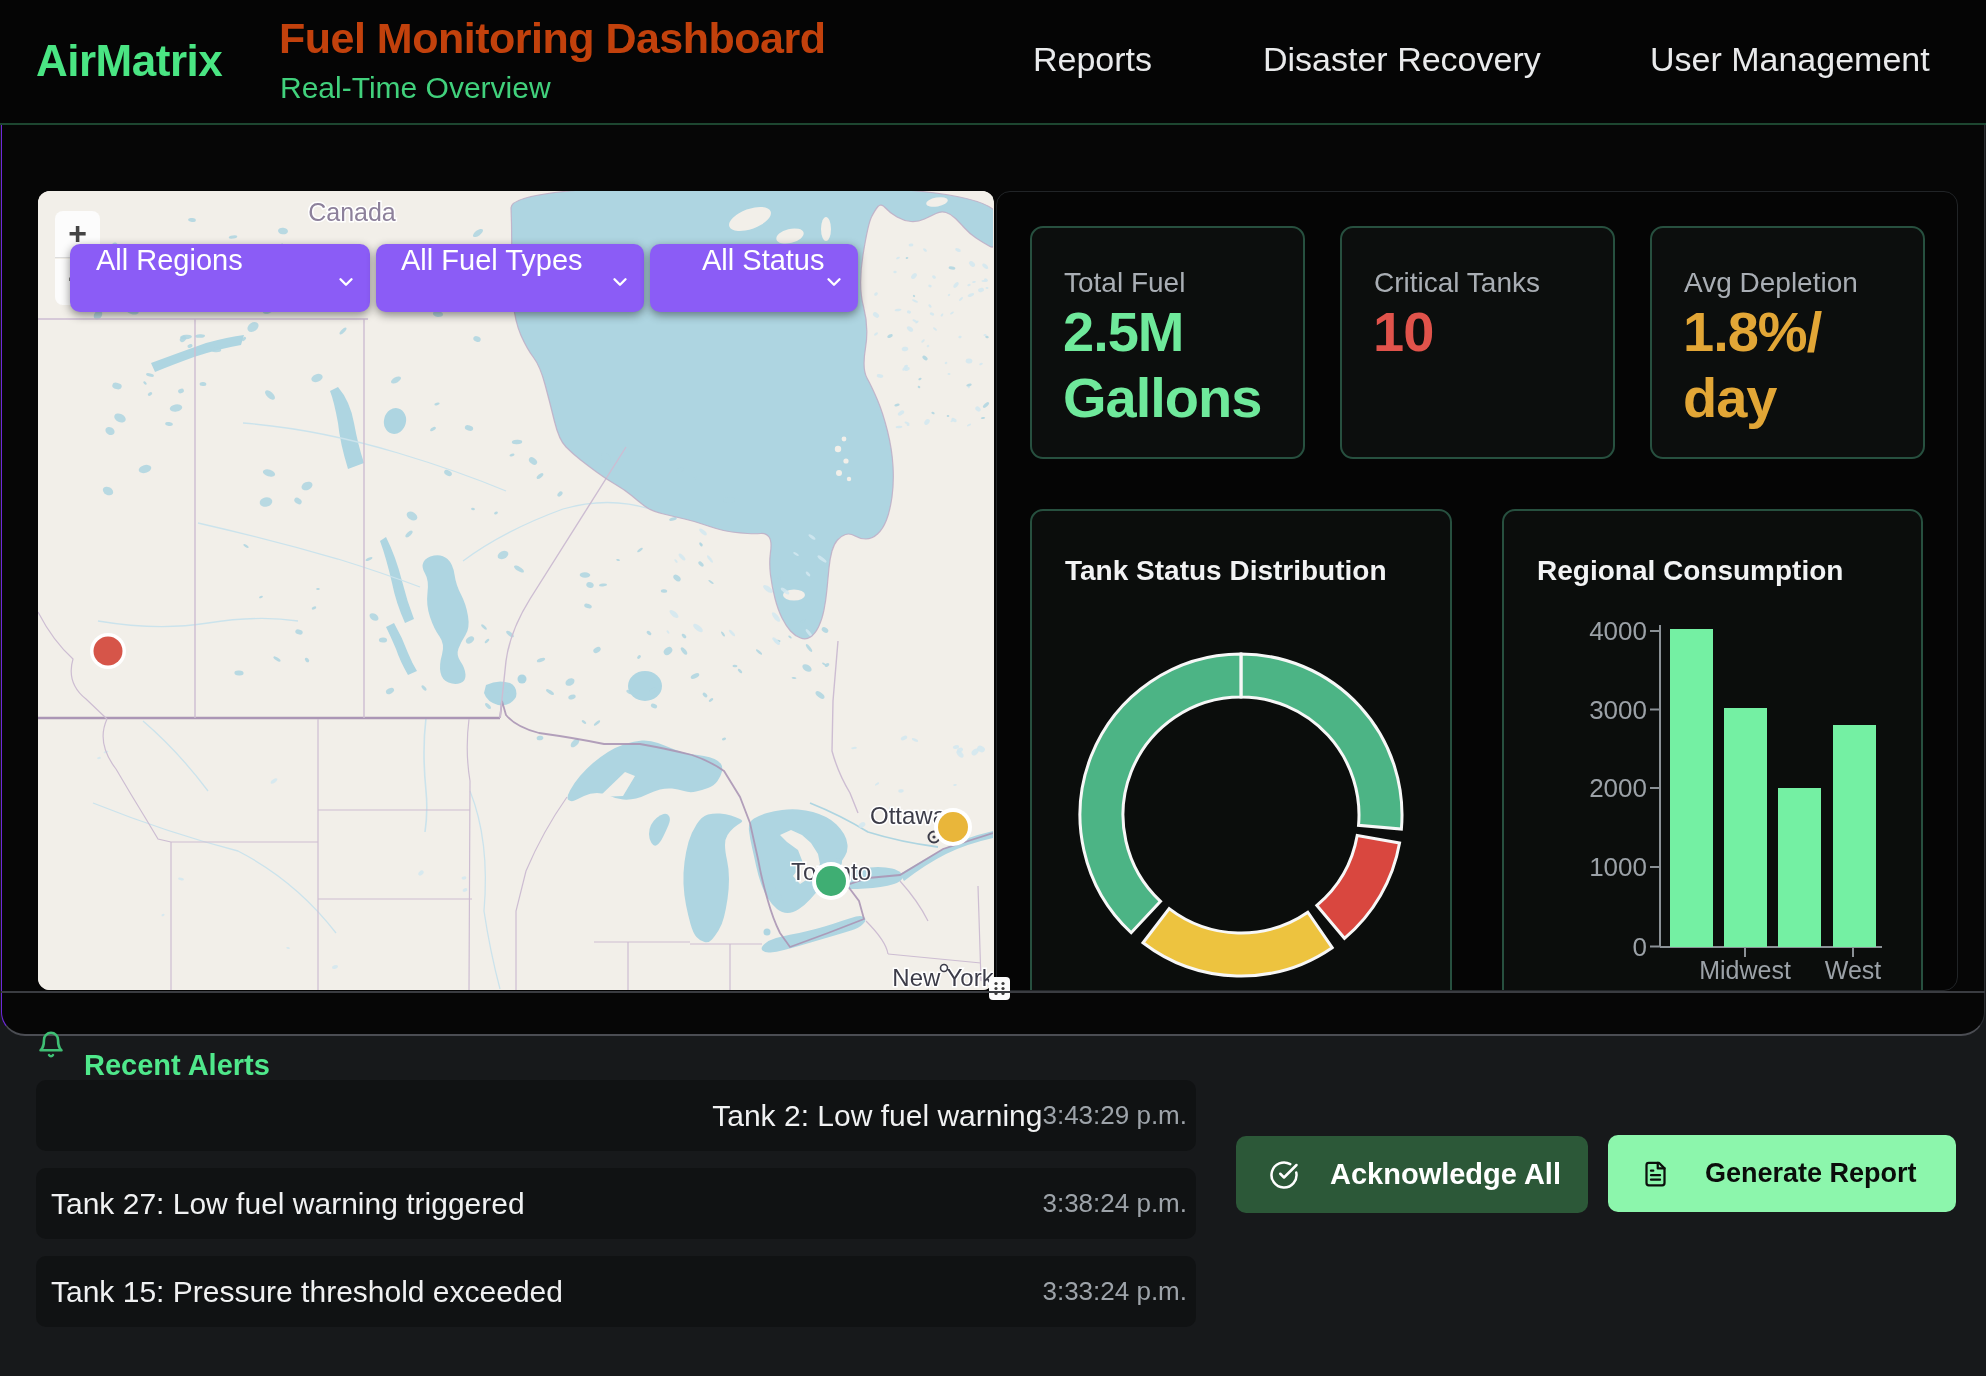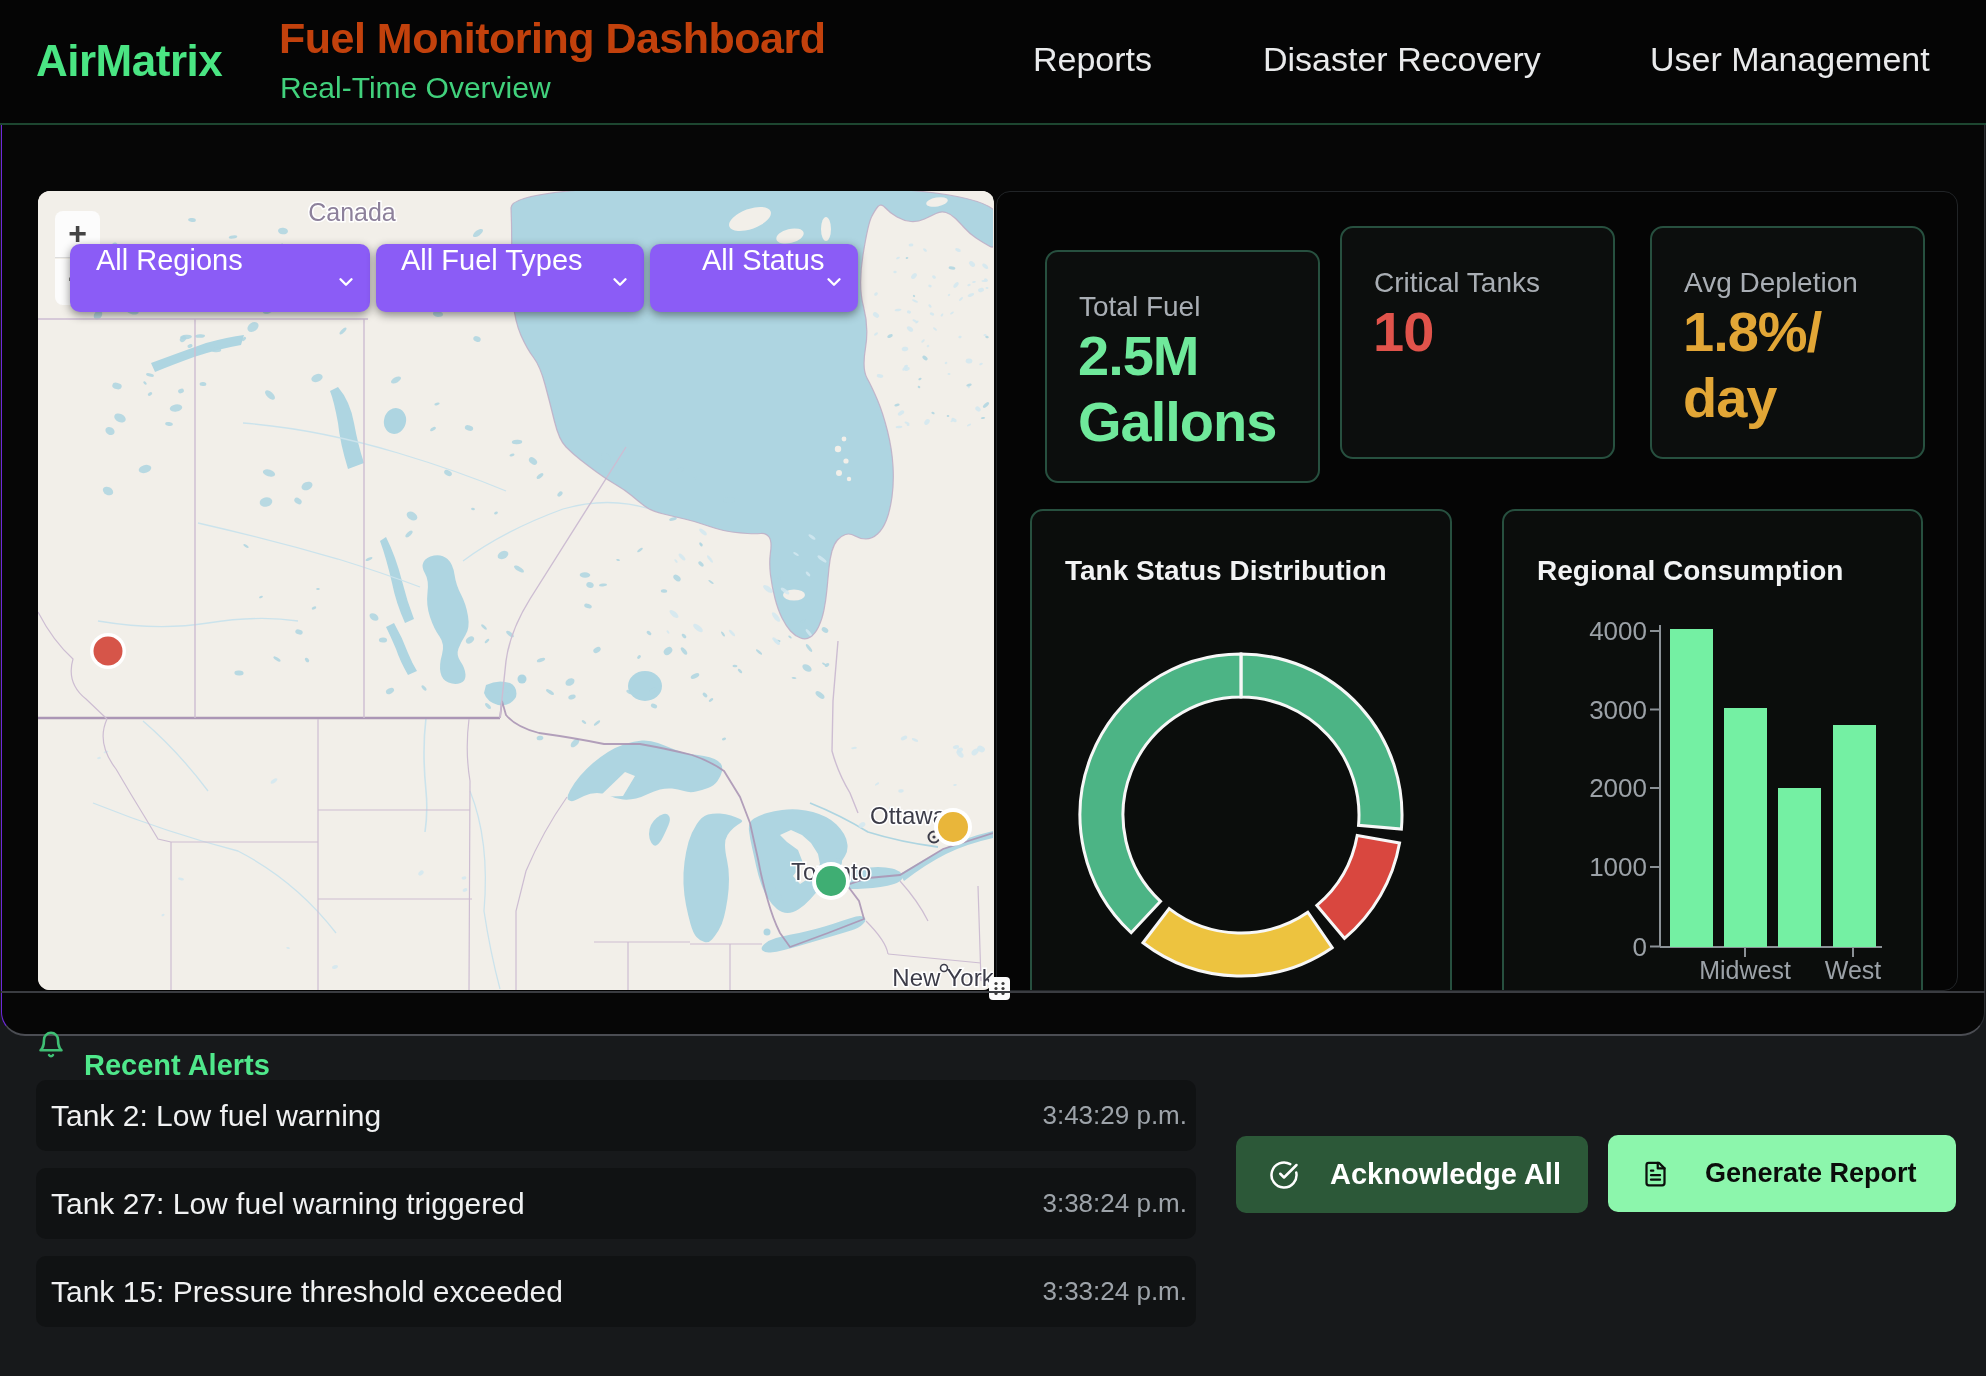--- a/index.html
+++ b/index.html
@@ -405,21 +405,21 @@
           </svg></span>
       </div>
     <div class="dd abs" style="left:612px;width:208px;padding-left:28px;">
         <span style="margin-left:24px;">All Status</span>
         <span class="cv"><svg width="22" height="22" viewBox="0 0 24 24" fill="none" stroke="#ffffff" stroke-width="2.6" stroke-linecap="round" stroke-linejoin="round">
             <path d="m6 9 6 6 6-6"></path>
           </svg></span>
       </div>
   </div>
   <div id="rpanel" class="abs">
-    <div class="scard abs" style="left:48px;margin-top:24px;">
+    <div class="scard abs" style="left:33px;">
       <div class="slabel abs">Total Fuel</div>
       <div class="sval abs" style="color:#6fe99b;">2.5M<br>Gallons</div>
     </div>
     <div class="scard abs" style="left:343px;">
       <div class="slabel abs">Critical Tanks</div>
       <div class="sval abs" style="color:#e0534b;">10</div>
     </div>
     <div class="scard abs" style="left:653px;">
       <div class="slabel abs">Avg Depletion</div>
       <div class="sval abs" style="color:#e2a636;">1.8%/<br>day</div>
@@ -471,21 +471,21 @@
         </g>
       </svg>
     </div>
 </div>
 <div id="alerts-div" class="abs"></div>
 <div id="bell" class="abs"><svg width="28" height="29" viewBox="0 0 24 24" fill="none" stroke="#3fbf74" stroke-width="2.2" stroke-linecap="round" stroke-linejoin="round">
       <path d="M6 8a6 6 0 0 1 12 0c0 7 3 9 3 9H3s3-2 3-9"></path>
       <path d="M10.3 21a1.94 1.94 0 0 0 3.4 0"></path>
     </svg></div>
 <div id="ralerts" class="abs">Recent Alerts</div>
-<div class="arow abs" style="top:1080px;">
+<div class="arow abs" style="top:1080px;justify-content:flex-end;">
     <span class="atext">Tank 2: Low fuel warning</span>
     <span class="atime">3:43:29 p.m.</span>
   </div>
 <div class="arow abs" style="top:1168px;">
     <span class="atext">Tank 27: Low fuel warning triggered</span>
     <span class="atime">3:38:24 p.m.</span>
   </div>
 <div class="arow abs" style="top:1256px;">
     <span class="atext">Tank 15: Pressure threshold exceeded</span>
     <span class="atime">3:33:24 p.m.</span>

